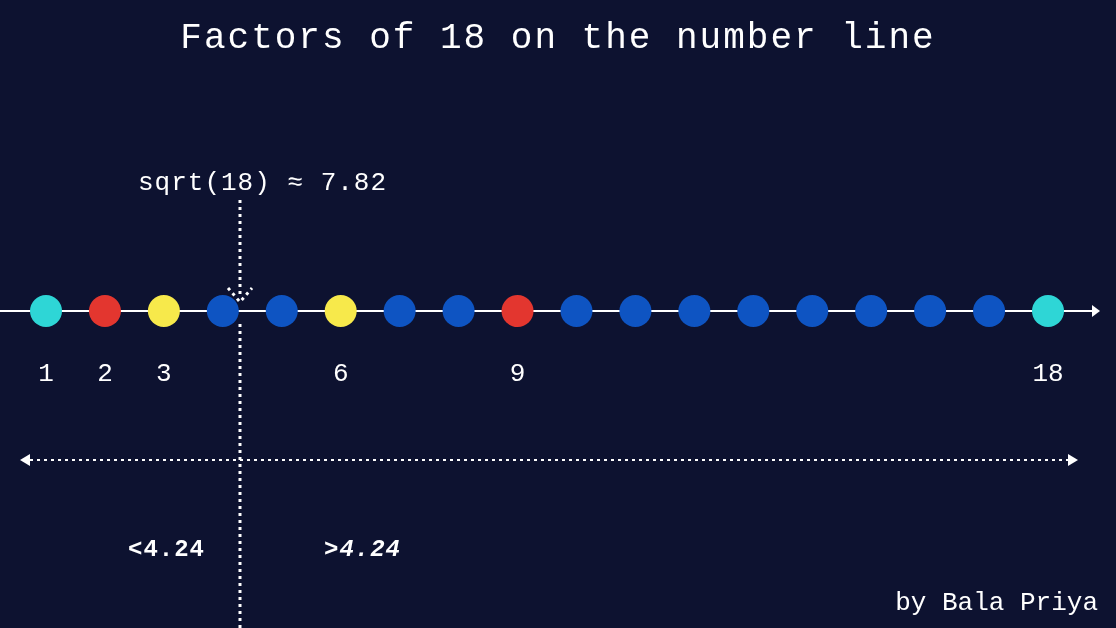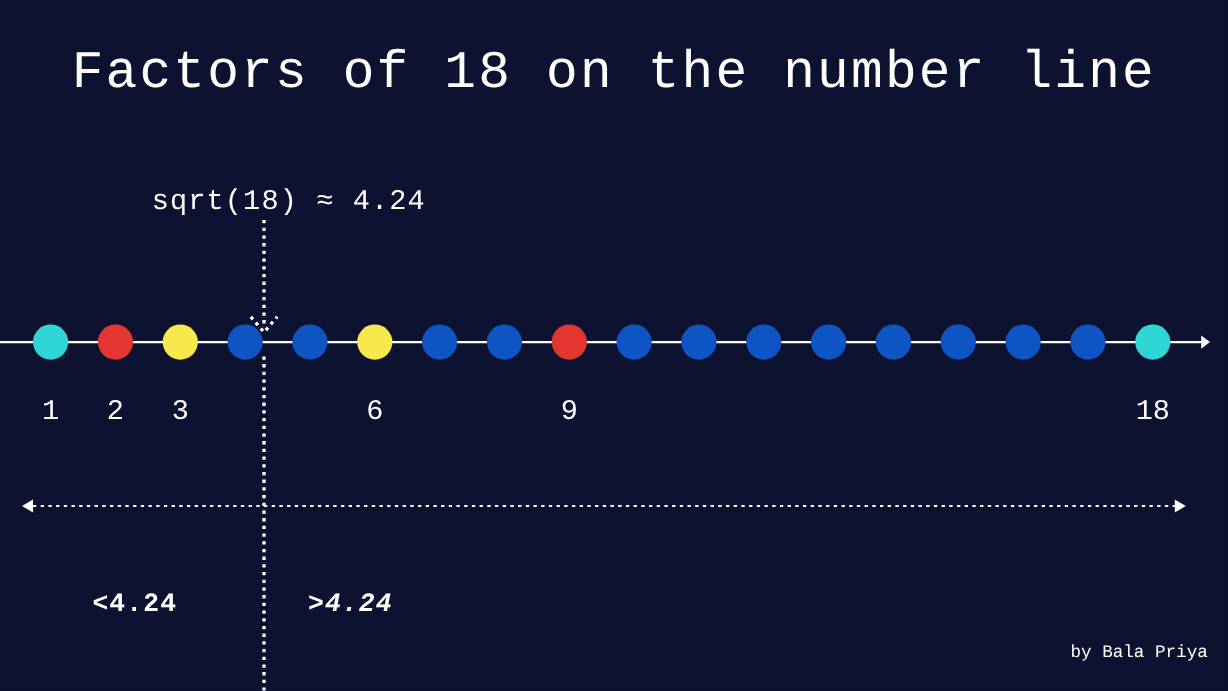--- a/index.html
+++ b/index.html
@@ -7,60 +7,61 @@
     background: #0d1230;
     width: 1116px;
     height: 628px;
     font-family: "Courier New", monospace;
     color: #ffffff;
     position: relative;
     overflow: hidden;
   }
   .title {
     position: absolute;
-    top: 40px;
+    top: 18px;
     left: 0;
     width: 100%;
     text-align: center;
-    font-size: 48px;
+    font-size: 36px;
     letter-spacing: 2px;
   }
   .sqrt-label {
     position: absolute;
     top: 168px;
     left: 138px;
     font-size: 26px;
     letter-spacing: 1px;
   }
   .credit {
     position: absolute;
-    bottom: 26px;
+    bottom: 10px;
     right: 18px;
-    font-size: 16px;
+    font-size: 26px;
   }
   .region-left, .region-right {
     position: absolute;
     top: 536px;
     font-size: 24px;
     font-weight: bold;
     letter-spacing: 1px;
+    margin-left: 44px;
   }
   .region-left { left: 84px; }
   .region-right { left: 280px; font-style: italic; }
   svg.diagram {
     position: absolute;
     left: 0;
     top: 0;
   }
 </style>
 </head>
 <body>
 
 <div class="title">Factors of 18 on the number line</div>
-<div class="sqrt-label">sqrt(18) ≈ 4.24</div>
+<div class="sqrt-label">sqrt(18) ≈ 7.82</div>
 
 <svg class="diagram" width="1116" height="628">
 
   <line x1="0" y1="311" x2="1092" y2="311" stroke="#ffffff" stroke-width="2"></line>
   <polygon points="1092,305 1092,317 1100,311" fill="#ffffff"></polygon>
 
   <line x1="240" y1="200" x2="240" y2="298" stroke="#ffffff" stroke-width="3" stroke-dasharray="3,4"></line>
   <polyline points="228,288 240,302 252,288" fill="none" stroke="#ffffff" stroke-width="3" stroke-dasharray="3,4"></polyline>
 
   <line x1="240" y1="324" x2="240" y2="628" stroke="#ffffff" stroke-width="3" stroke-dasharray="3,4"></line>

